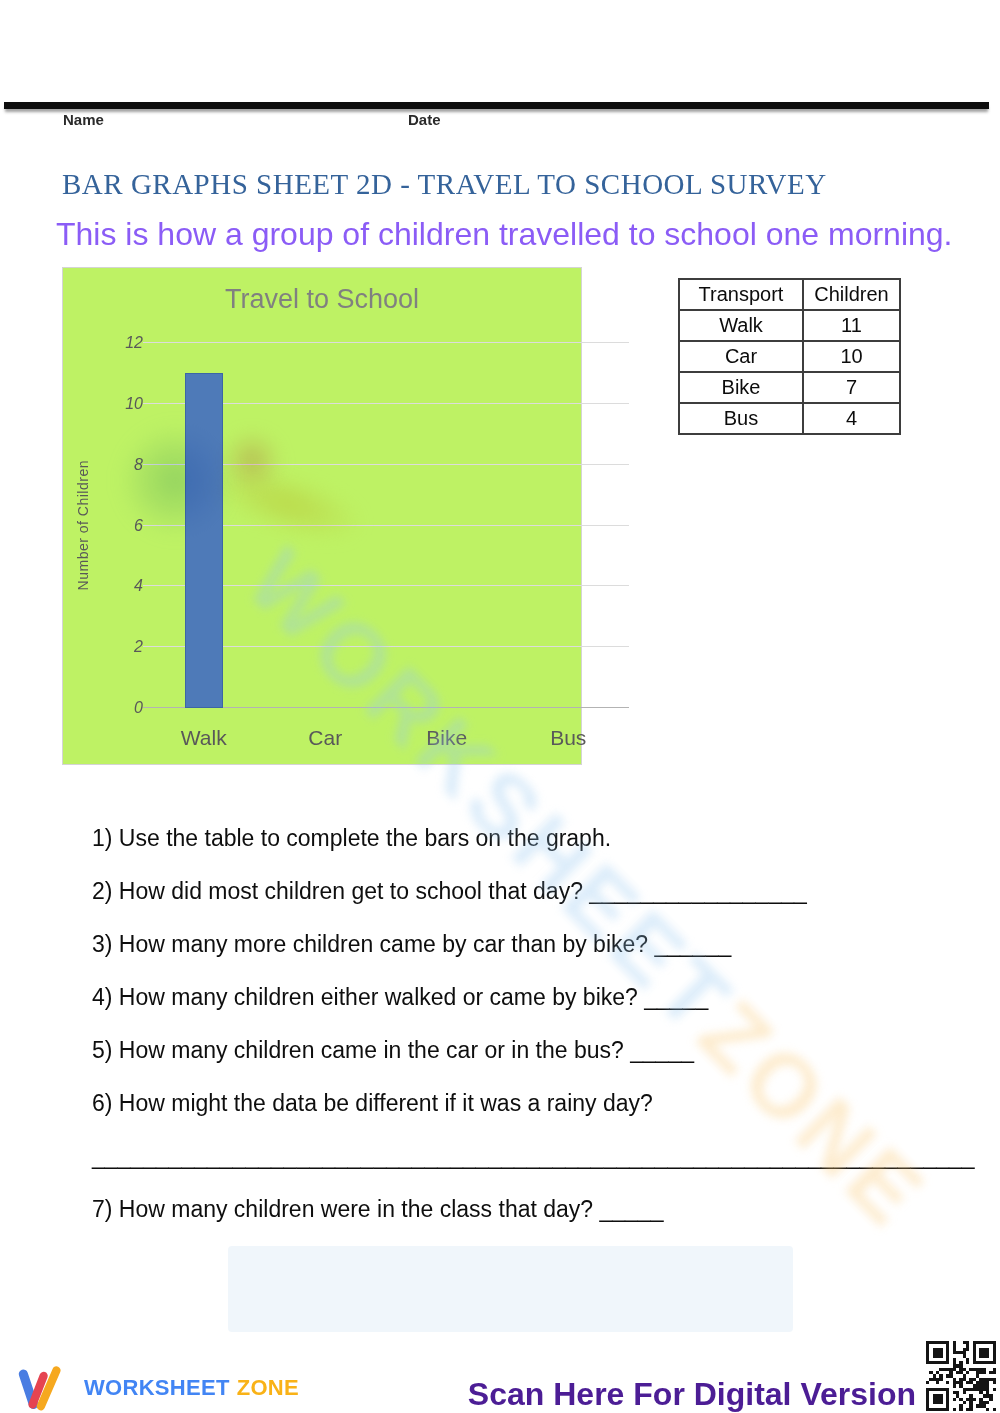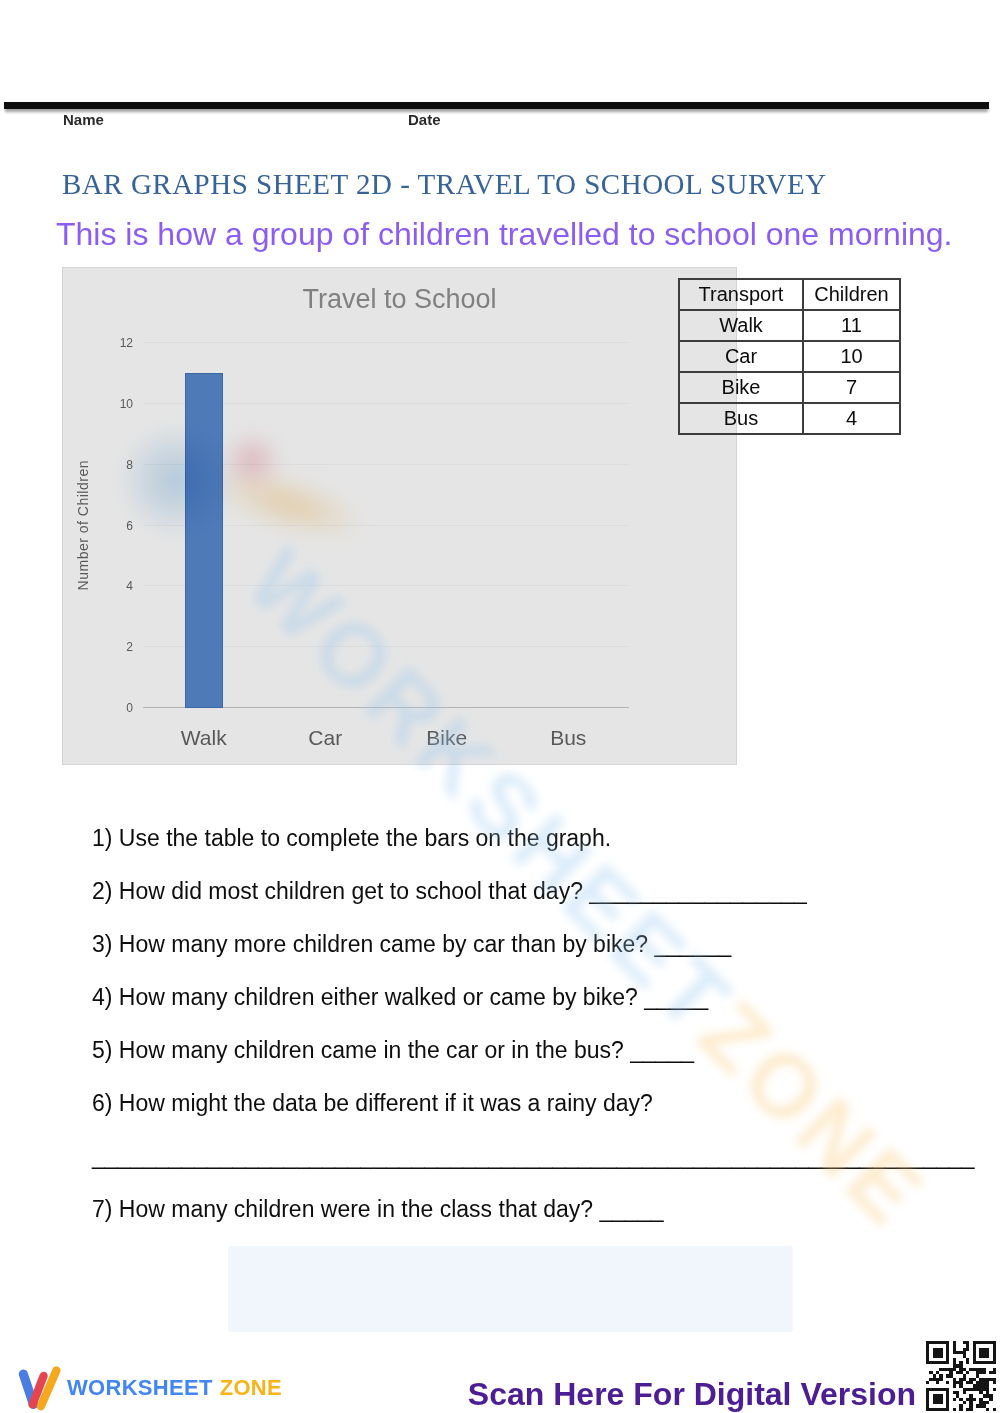--- a/index.html
+++ b/index.html
@@ -15,29 +15,29 @@
   .meta-label { position:absolute; top:111px; font-size:15px; font-weight:700; color:#2a2a2a; }
   .name-label { left:63px; }
   .date-label { left:408px; }
 
   .doc-title { position:absolute; left:62px; top:168px;
     font-family:"Liberation Serif", serif; font-size:29px; font-weight:500;
     color:#35639a; letter-spacing:.5px; white-space:nowrap; }
   .doc-subtitle { position:absolute; left:56px; top:216px; font-size:32px; color:#8b5cf6; }
 
   
-  .chart-box { position:absolute; left:62px; top:267px; width:675px; height:498px;
-    background:#e5e5e5; border:1px solid #d4d4d4; }
+  .chart-box { position:absolute; left:62px; top:267px; width:520px; height:498px;
+    background:#bef264; border:1px solid #d4d4d4; }
   .chart-title { position:absolute; left:0; right:0; top:16px; text-align:center;
     font-size:27px; color:#808080; }
   .plot-area { position:absolute; left:80px; top:75px; width:486px; height:365px; }
   .gridline { position:absolute; left:0; right:0; height:1px; background:#dcdcdc; }
   .gridline.zero { background:#b3b3b3; }
-  .ytick { position:absolute; right:100%; margin-right:10px; transform:translateY(50%);
-    font-size:12px; color:#595959; }
+  .ytick { position:absolute; right:100%; margin-right:0; transform:translateY(50%);
+    font-size:16px; color:#595959;font-style:italic; }
   .xlabel { position:absolute; top:100%; margin-top:18px; transform:translateX(-50%);
     font-size:21px; color:#595959; }
   .bar { position:absolute; bottom:0; width:38px; transform:translateX(-50%);
     border:1px solid #3c66a5; }
   .y-axis-title { position:absolute; left:12px; top:75px; height:365px;
     display:flex; align-items:center; }
   .y-axis-title span { writing-mode:vertical-rl; transform:rotate(180deg);
     font-size:14px; color:#595959; letter-spacing:.5px; }
   
   .blob { position:absolute; filter:blur(9px); mix-blend-mode:multiply; pointer-events:none; }
@@ -64,21 +64,21 @@
     transform-origin:left top; font-size:90px; font-weight:700; letter-spacing:6px;
     white-space:nowrap; filter:blur(5px); pointer-events:none; z-index:6; }
   .wm-blue { color:rgba(150,200,240,.34); }
   .wm-yellow { color:rgba(250,200,115,.34); }
 
   .bottom-band { position:absolute; left:228px; top:1246px; width:565px; height:86px;
     background:rgba(228,238,247,.55); border-radius:4px; pointer-events:none; }
 
   
   .footer-logo { position:absolute; left:16px; top:1362px; width:46px; height:50px; }
-  .brand { position:absolute; left:67px; top:1375px; font-size:22px; font-weight:700;
+  .brand { position:absolute; left:84px; top:1375px; font-size:22px; font-weight:700;
     letter-spacing:.3px; white-space:nowrap; }
   .brand .part2 { margin-left:7px; }
   .scan-label { position:absolute; right:84px; top:1376px; font-size:32px;
     font-weight:700; color:#4c1d95; white-space:nowrap; }
   .qr { position:absolute; left:926px; top:1341px; width:70px; height:70px;
     background:#fff; }
 </style>
 </head>
 <body>
 

